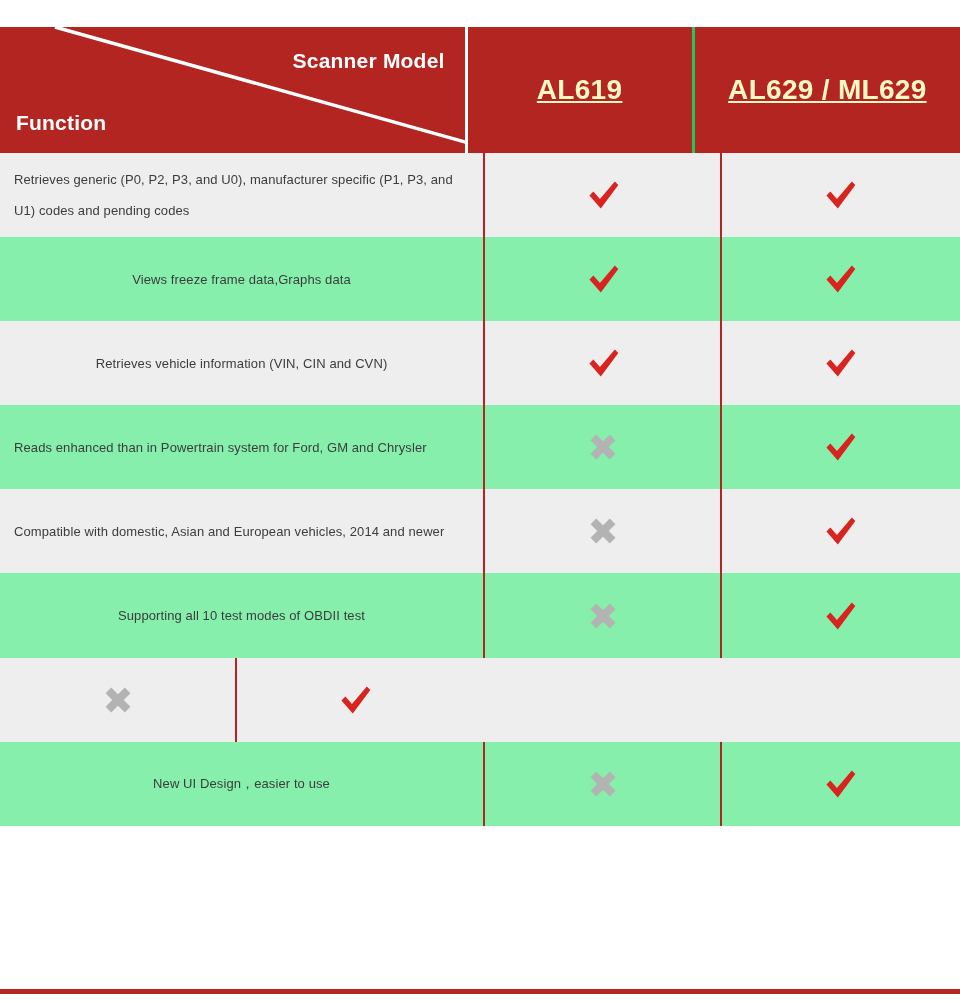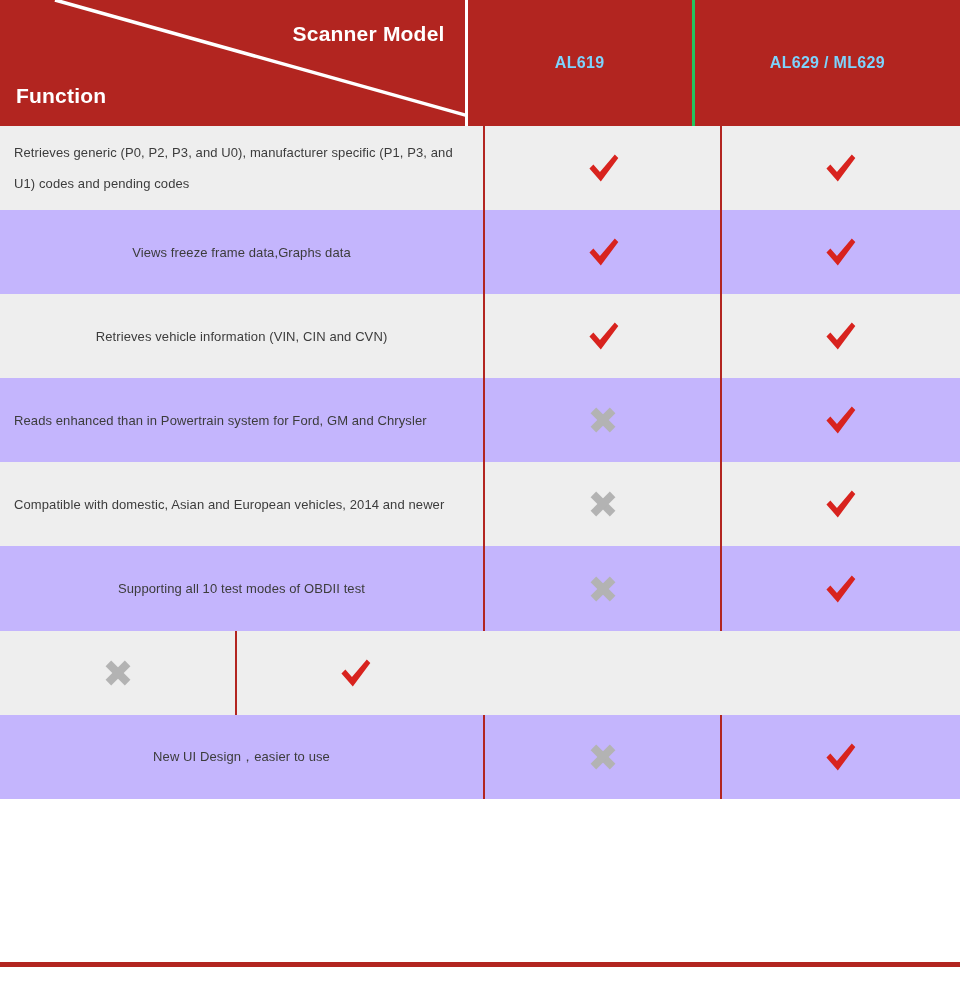--- a/index.html
+++ b/index.html
@@ -18,20 +18,21 @@
     background: #ffffff;
     overflow: hidden;
   }
 
   
   .table-header {
     position: relative;
     display: flex;
     width: 960px;
     height: 126px;
+    margin-top: 27px;
   }
 
   .header-diagonal-cell {
     position: relative;
     width: 485px;
     height: 126px;
     background: #b22520;
     overflow: hidden;
   }
 
@@ -69,40 +70,41 @@
     background: #b22520;
     display: flex;
     align-items: center;
     justify-content: center;
   }
 
   .header-model-cell.model-1 { width: 237px; border-left: 3px solid #ffffff; }
   .header-model-cell.model-2 { width: 280px; border-left: 3px solid #22c55e; justify-content: center; }
 
   .model-name {
-    color: #7dd3fc;
+    color: #fef9c3;
     font-weight: bold;
-    font-size: 16px;
+    font-size: 28px;
     letter-spacing: 0.3px;
     white-space: nowrap;
+    text-decoration: underline;
   }
 
   
   .table-body {
     position: relative;
     width: 960px;
     height: 841px;
     border-bottom: 5px solid #b22520;
   }
 
   .table-row {
     display: flex;
     width: 960px;
     height: 84.1px;
-    background: #c4b5fd;
+    background: #86efac;
   }
 
   .table-row.shaded { background: #eeeeee; }
 
   .cell-function {
     width: 485px;
     height: 100%;
     display: flex;
     align-items: center;
     justify-content: center;

